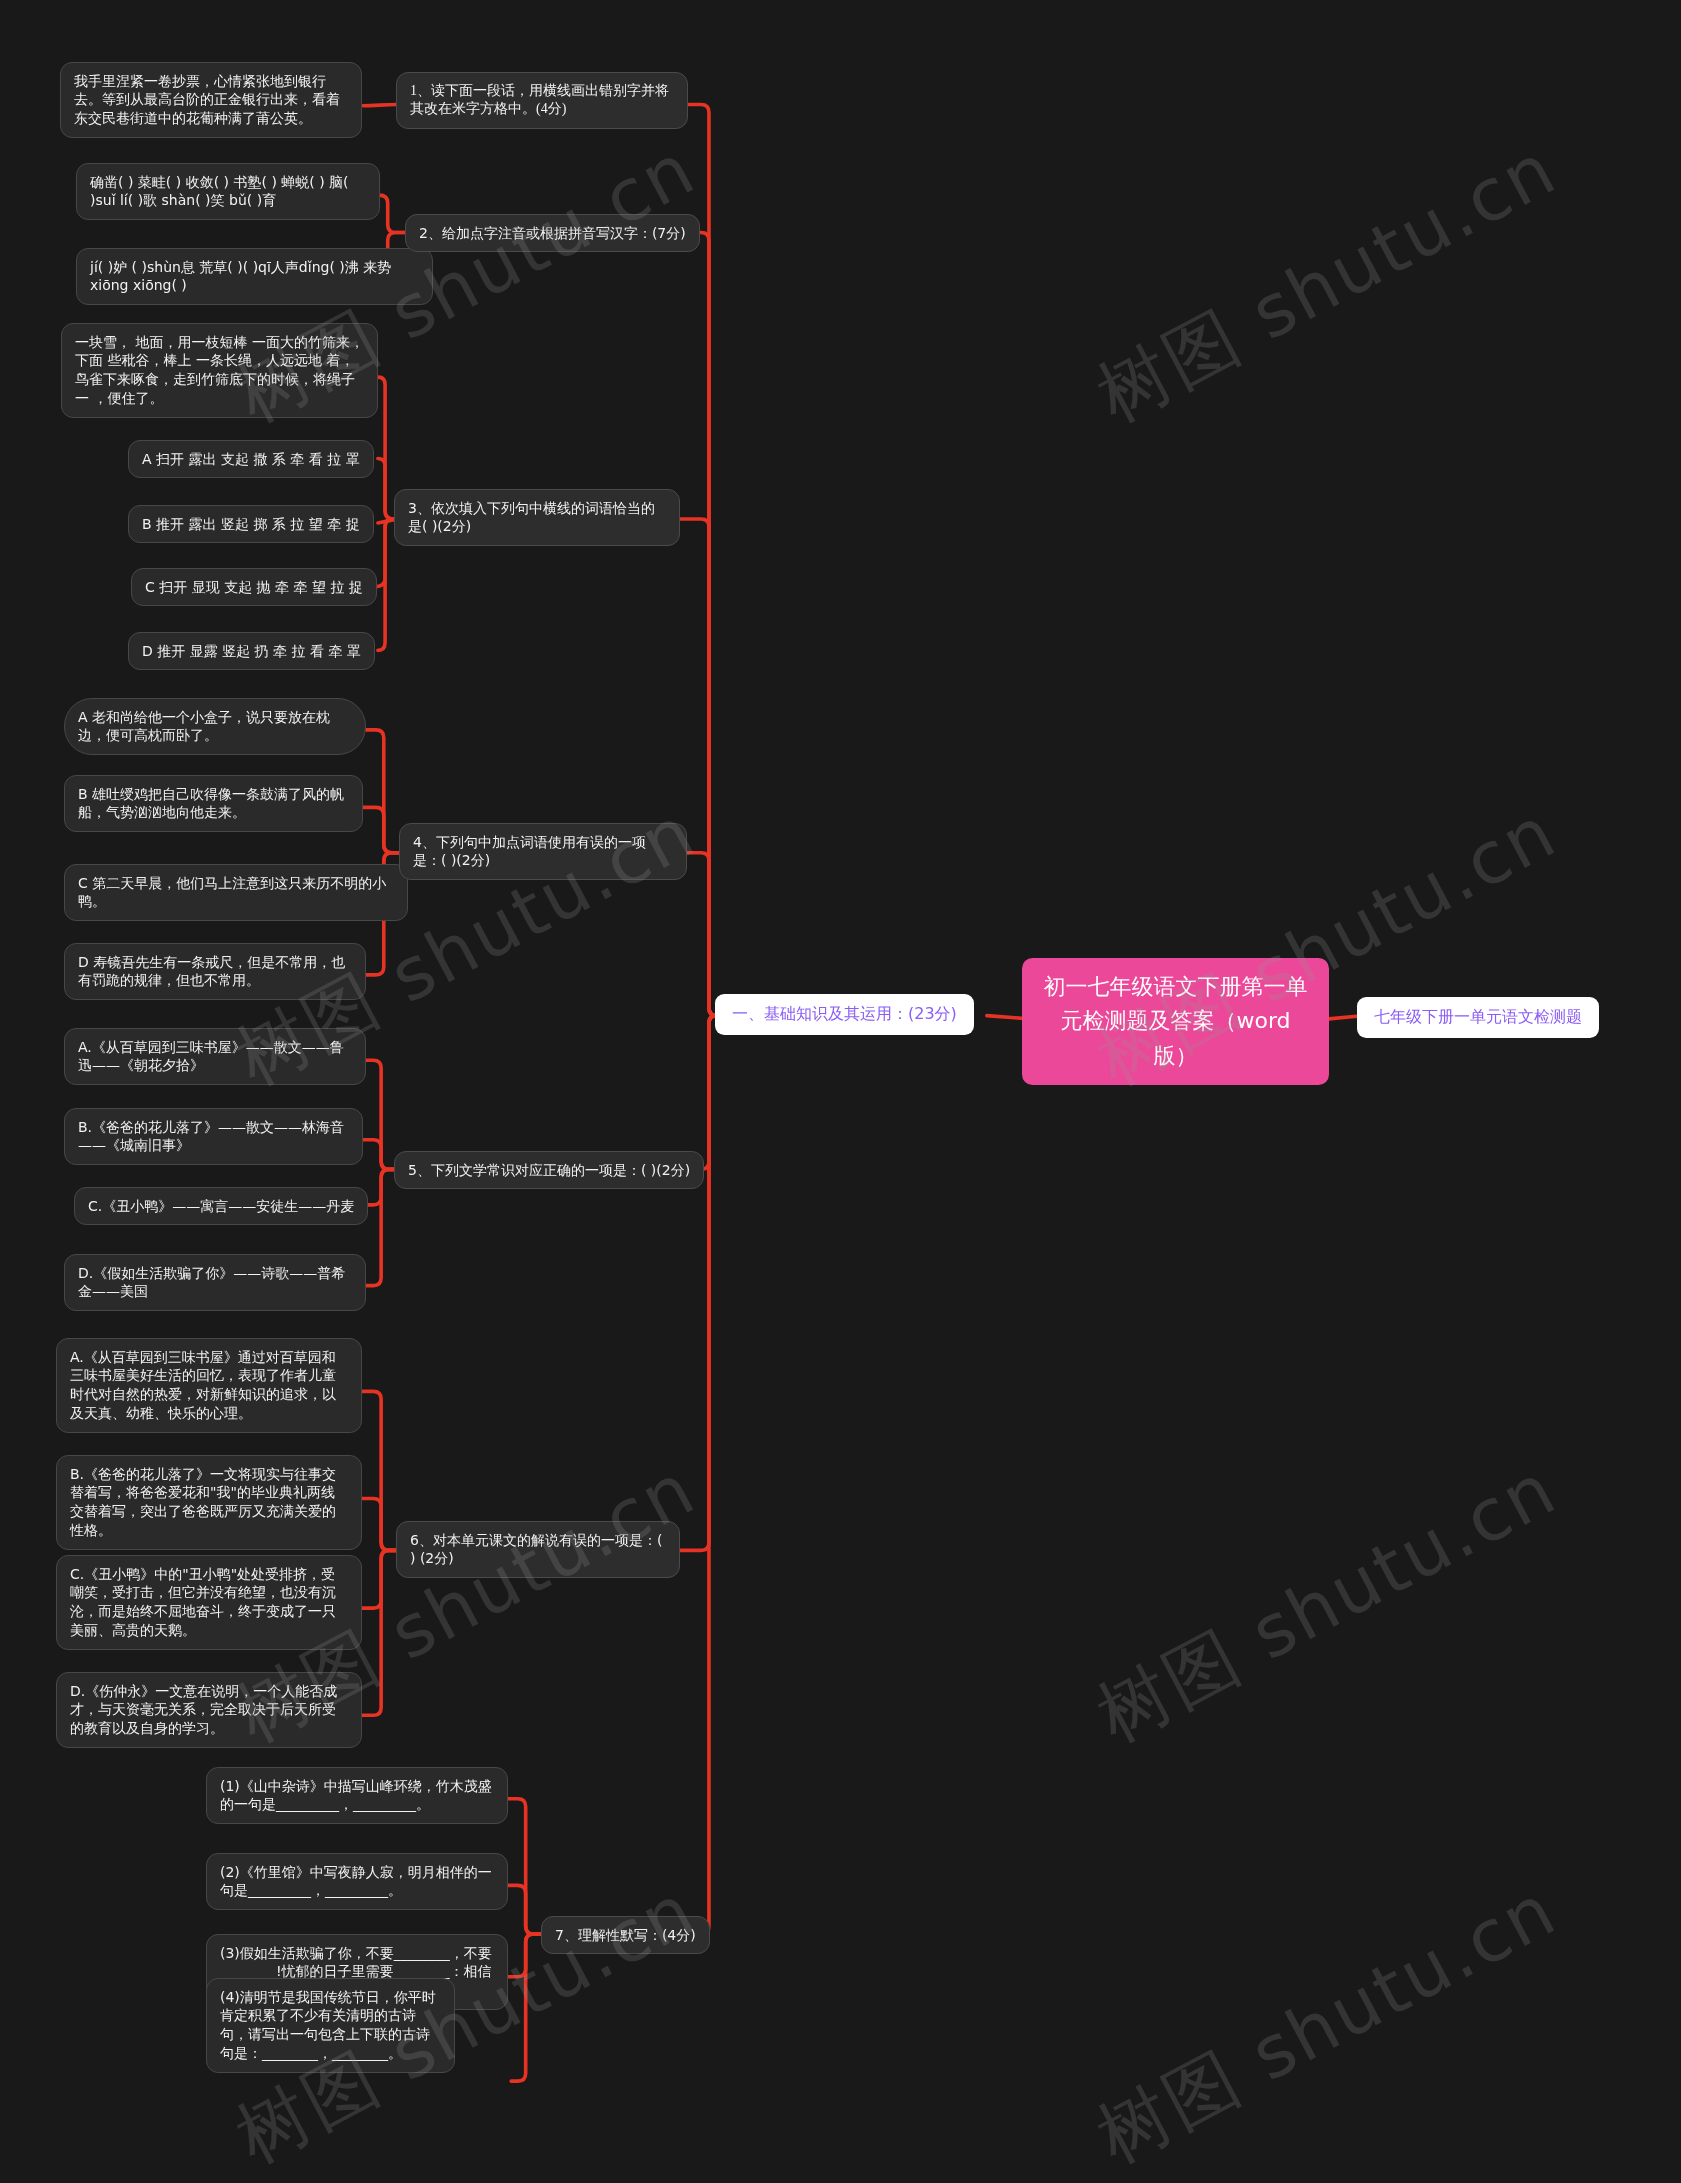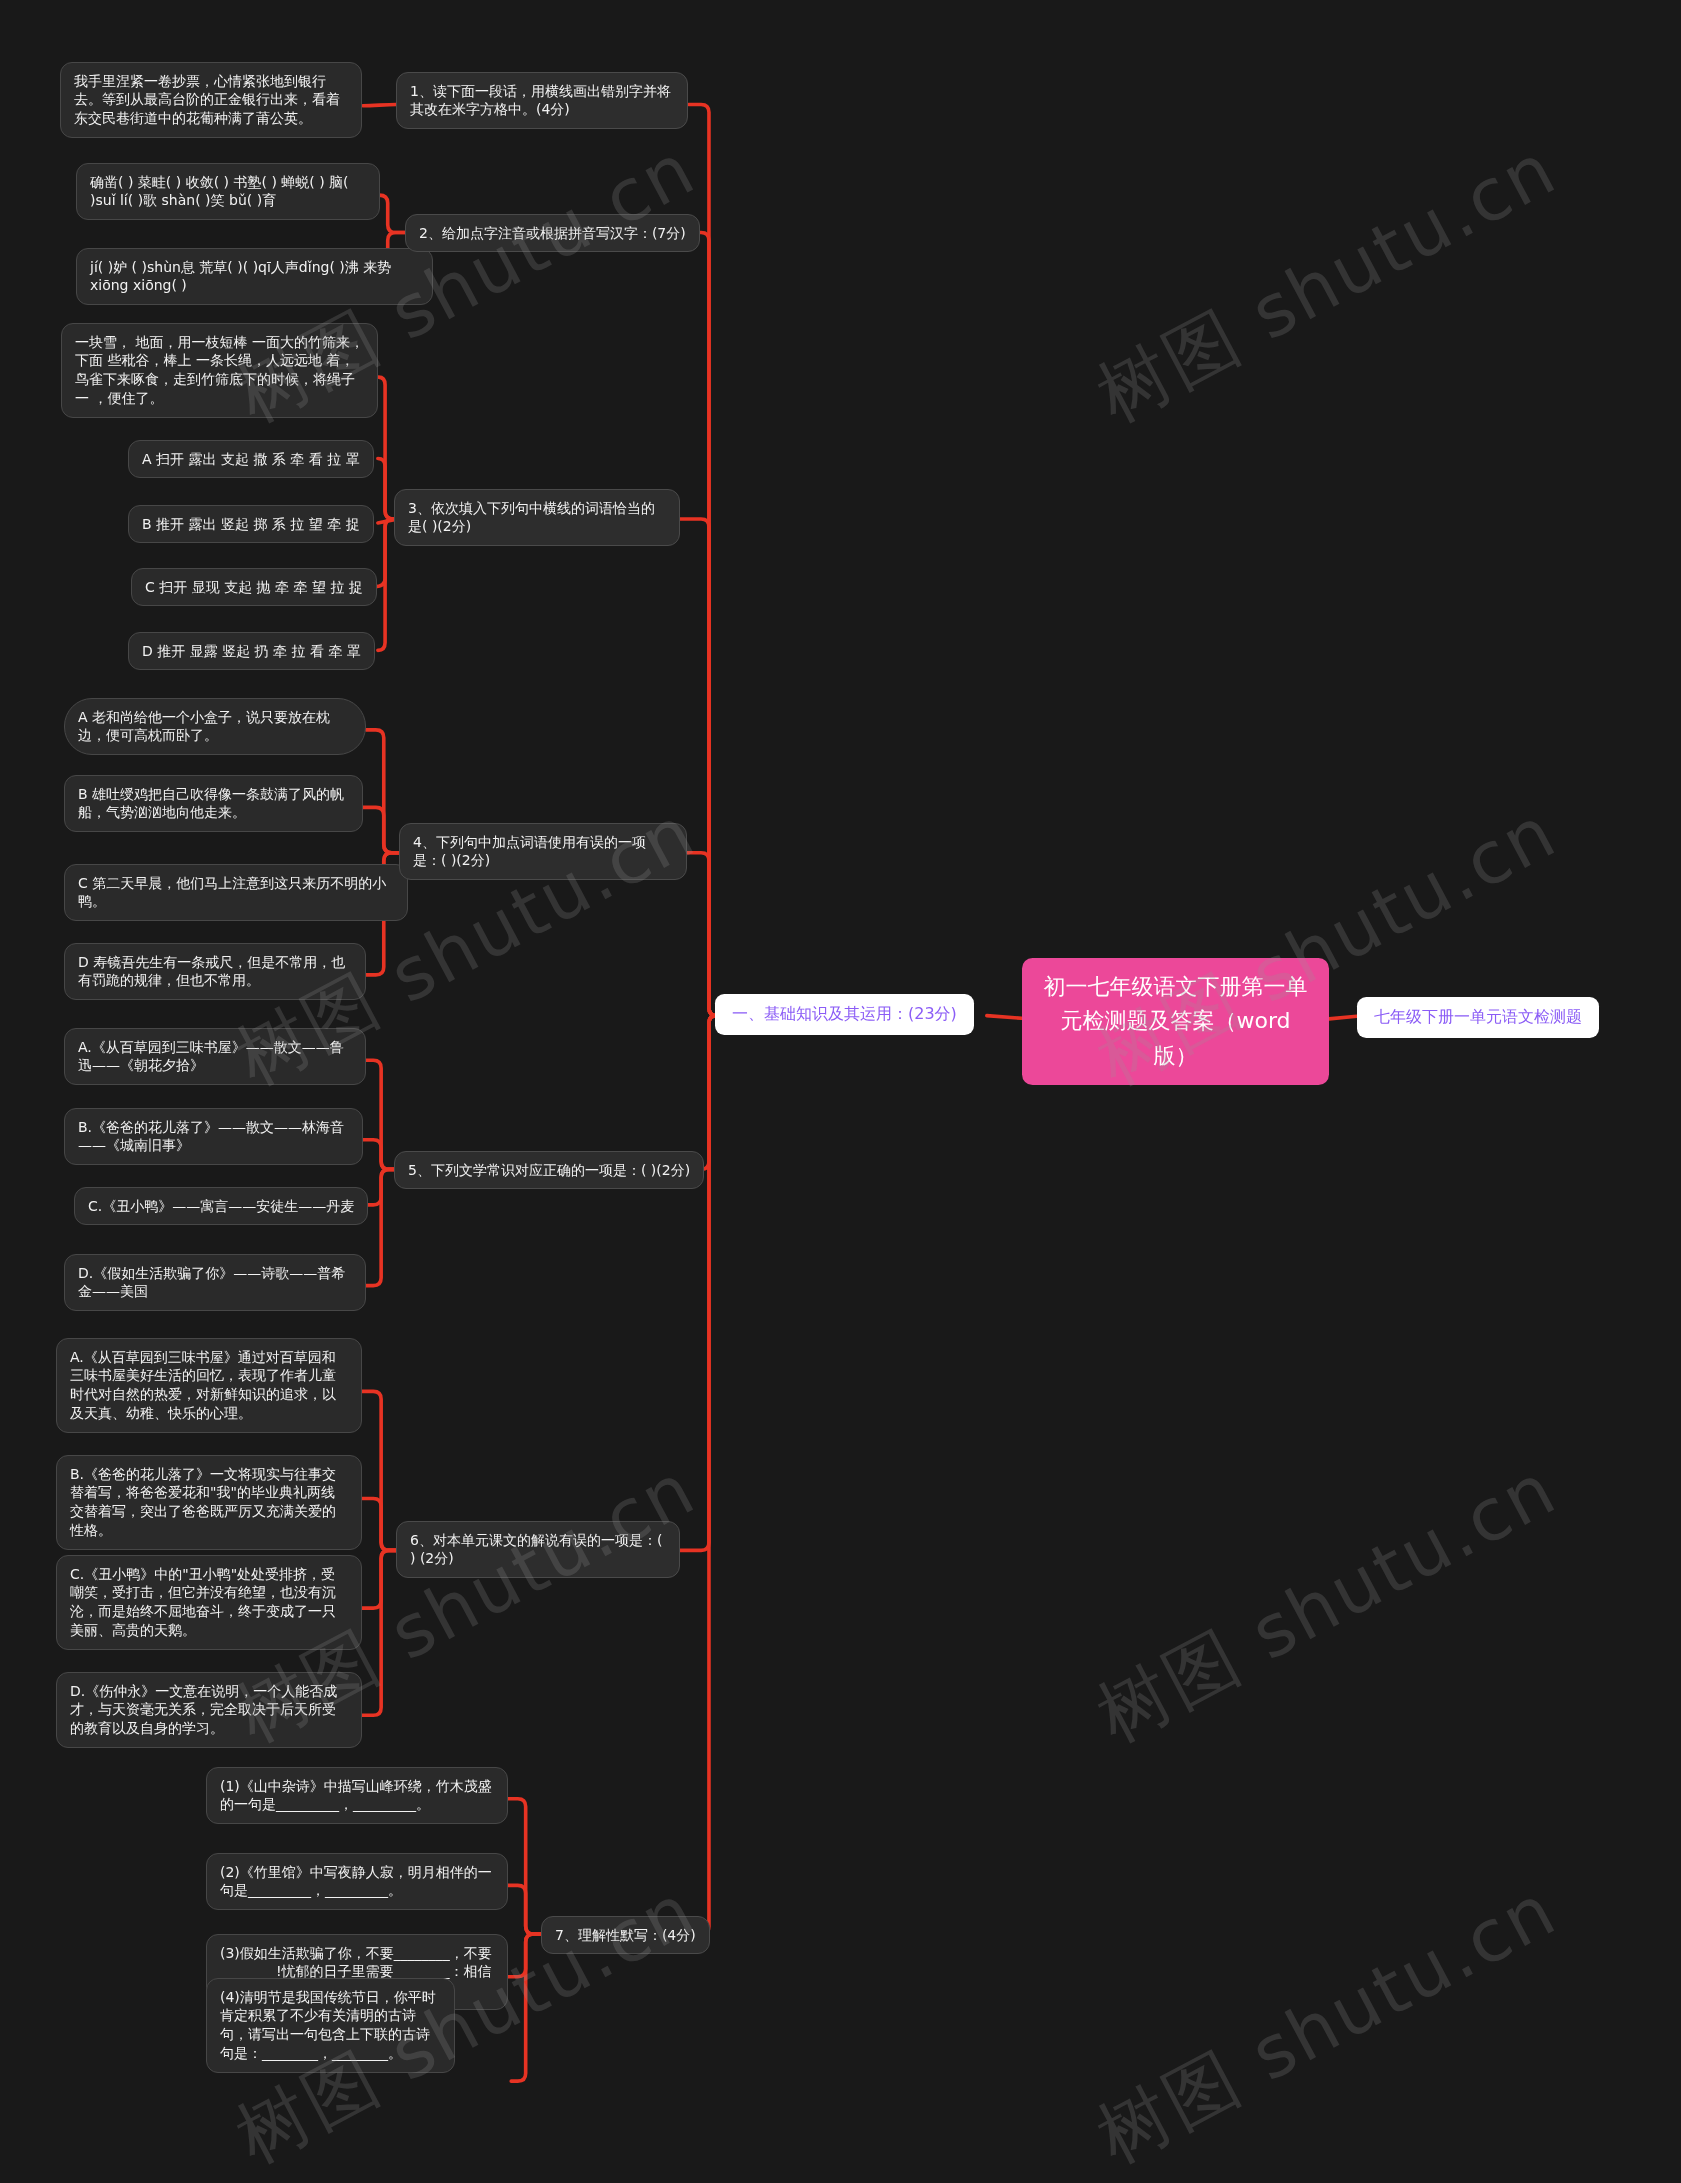--- a/index.html
+++ b/index.html
@@ -83,21 +83,21 @@
 <div class="box" style="left:64px;top:1254px;width:302px;">D.《假如生活欺骗了你》——诗歌——普希金——美国</div>
 <div class="box" style="left:56px;top:1338px;width:306px;">A.《从百草园到三味书屋》通过对百草园和三味书屋美好生活的回忆，表现了作者儿童时代对自然的热爱，对新鲜知识的追求，以及天真、幼稚、快乐的心理。</div>
 <div class="box" style="left:56px;top:1455px;width:306px;">B.《爸爸的花儿落了》一文将现实与往事交替着写，将爸爸爱花和"我"的毕业典礼两线交替着写，突出了爸爸既严厉又充满关爱的性格。</div>
 <div class="box" style="left:56px;top:1555px;width:306px;">C.《丑小鸭》中的"丑小鸭"处处受排挤，受嘲笑，受打击，但它并没有绝望，也没有沉沦，而是始终不屈地奋斗，终于变成了一只美丽、高贵的天鹅。</div>
 <div class="box" style="left:56px;top:1672px;width:306px;">D.《伤仲永》一文意在说明，一个人能否成才，与天资毫无关系，完全取决于后天所受的教育以及自身的学习。</div>
 <div class="box" style="left:206px;top:1767px;width:302px;">(1)《山中杂诗》中描写山峰环绕，竹木茂盛的一句是_________，_________。</div>
 <div class="box" style="left:206px;top:1853px;width:302px;">(2)《竹里馆》中写夜静人寂，明月相伴的一句是_________，_________。</div>
 <div class="box" style="left:206px;top:1934px;width:302px;">(3)假如生活欺骗了你，不要________，不要________!忧郁的日子里需要________：相信吧，________。</div>
 <div class="box" style="left:206px;top:1978px;width:249px;">(4)清明节是我国传统节日，你平时肯定积累了不少有关清明的古诗句，请写出一句包含上下联的古诗句是：________，________。</div>
 
-<div class="box qbox" style="left:396px;top:72px;width:292px;">1、读下面一段话，用横线画出错别字并将其改在米字方格中。(4分)</div>
+<div class="box qbox" style="left:396px;top:72px;width:292px;font-family:Liberation Serif, serif;">1、读下面一段话，用横线画出错别字并将其改在米字方格中。(4分)</div>
 <div class="box qbox nowrap" style="left:405px;top:214px;">2、给加点字注音或根据拼音写汉字：(7分)</div>
 <div class="box qbox" style="left:394px;top:489px;width:286px;">3、依次填入下列句中横线的词语恰当的是( )(2分)</div>
 <div class="box qbox" style="left:399px;top:823px;width:288px;">4、下列句中加点词语使用有误的一项是：( )(2分)</div>
 <div class="box qbox nowrap" style="left:394px;top:1151px;">5、下列文学常识对应正确的一项是：( )(2分)</div>
 <div class="box qbox" style="left:396px;top:1521px;width:284px;">6、对本单元课文的解说有误的一项是：( ) (2分)</div>
 <div class="box qbox nowrap" style="left:541px;top:1916px;">7、理解性默写：(4分)</div>
 
 <div class="topic" style="left:715px;top:994px;">一、基础知识及其运用：(23分)</div>
 <div class="root" style="left:1022px;top:958px;width:307px;">初一七年级语文下册第一单元检测题及答案（word版）</div>
 <div class="topic" style="left:1357px;top:997px;">七年级下册一单元语文检测题</div>

